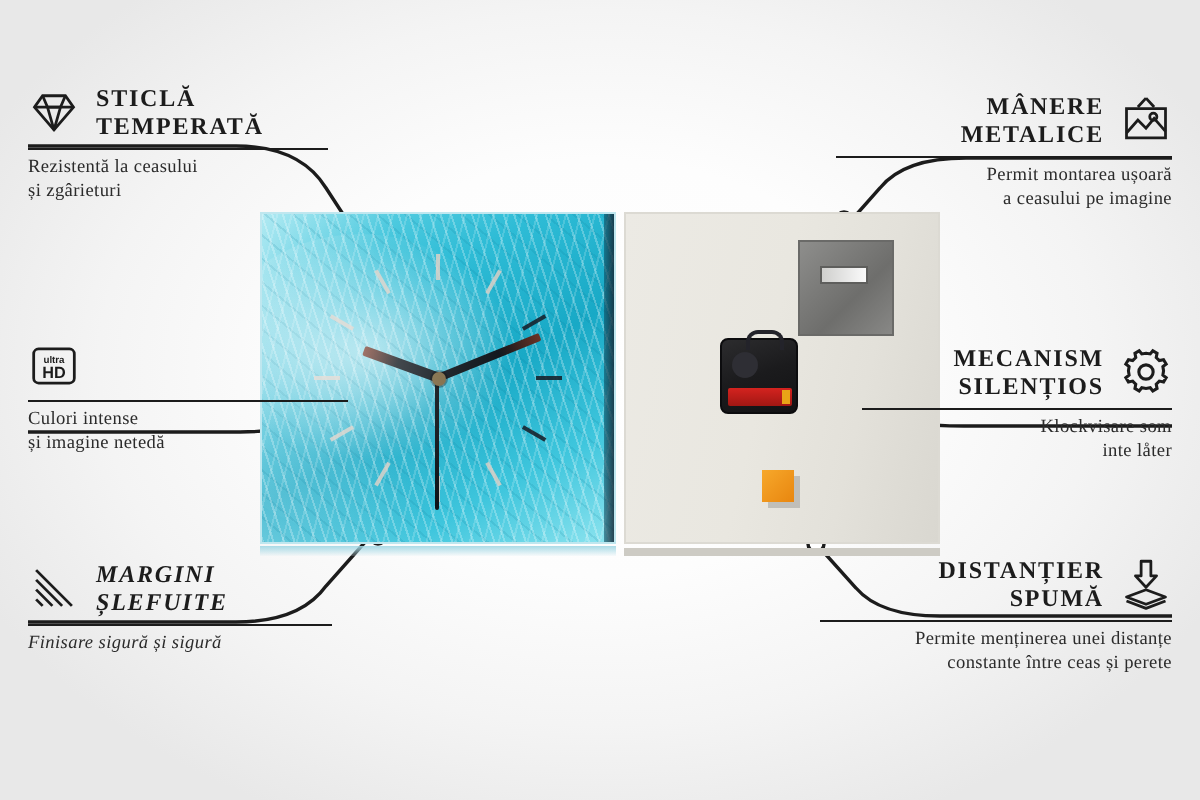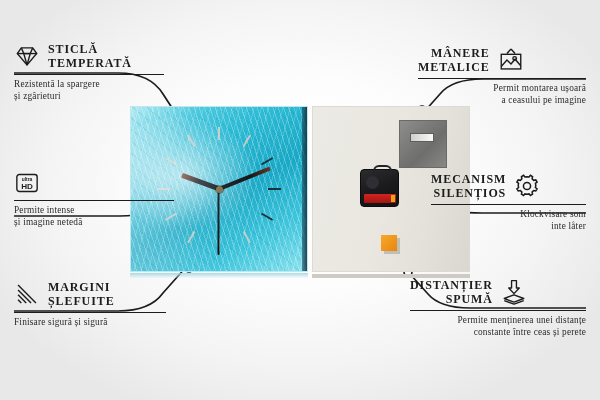--- a/index.html
+++ b/index.html
@@ -89,21 +89,21 @@
   .spacer{
     position:absolute;left:68px;top:128px;width:16px;height:16px;
     background:linear-gradient(135deg,#f7a82b,#e8860f);
     box-shadow:3px 3px 0 rgba(120,120,118,.35);
   }
   .backbottom{position:absolute;left:182px;bottom:-4px;width:158px;height:4px;background:#cdcbc4;}
 
   
   .callout{position:absolute;}
   .head{display:flex;align-items:center;gap:8px;}
-  .head.r{justify-content:flex-start;}
+  .head.r{justify-content:flex-end;}
   .titles{font-weight:bold;font-size:12px;line-height:1.18;letter-spacing:.9px;color:#1c1c1c;text-transform:uppercase;}
   .titles.r{text-align:right;}
   .rule{height:0;border-top:1.6px solid #1c1c1c;margin-top:4px;}
   .sub{font-size:9.3px;line-height:1.3;color:#2b2b2b;margin-top:3px;letter-spacing:.2px;}
   .sub.r{text-align:right;font-family:Liberation Serif, serif;}
   .ico{width:26px;height:26px;flex:0 0 26px;display:block;}
   .ico svg{display:block;width:26px;height:26px;}
 
   .lines{position:absolute;left:0;top:0;width:600px;height:400px;pointer-events:none;}
 </style>
@@ -206,43 +206,43 @@
         </g>
           </svg>
       </span>
       <span class="titles">
         <span>STICLĂ</span><br>
         <span>TEMPERATĂ</span>
       </span>
     </div>
     <div class="rule"></div>
     <div class="sub">
-      <span>Rezistentă la spargere</span><br>
+      <span>Rezistentă la ceasului</span><br>
       <span>și zgârieturi</span>
     </div>
   </div>
 
   <div class="callout" style="left:14px;top:170px;width:160px;">
     <div class="head">
       <span class="ico">
         <svg viewBox="0 0 32 32">
           <rect x="3.5" y="5.5" width="25" height="21" rx="3" fill="none" stroke="#1c1c1c" stroke-width="1.7"></rect>
           <text x="16" y="14" font-family="Liberation Sans, sans-serif" font-size="6" font-weight="bold" text-anchor="middle" fill="#1c1c1c">ultra</text>
           <text x="16" y="23.5" font-family="Liberation Sans, sans-serif" font-size="10" font-weight="bold" text-anchor="middle" fill="#1c1c1c">HD</text>
         </svg>
       </span>
     </div>
     <div class="rule"></div>
     <div class="sub">
-      <span>Permite intense</span><br>
+      <span>Culori intense</span><br>
       <span>și imagine netedă</span>
     </div>
   </div>
 
-  <div class="callout" style="left:14px;top:280px;width:152px;">
+  <div class="callout" style="left:14px;top:280px;width:152px;font-style:italic;">
     <div class="head">
       <span class="ico">
         <svg viewBox="0 0 32 32">
             <g stroke="#1c1c1c" stroke-width="1.7" fill="none">
           <path d="M5 5 L27 27"></path>
               <path d="M5 11 L21 27"></path>
               <path d="M5 17 L15 27"></path>
               <path d="M5 23 L9 27"></path>
         </g>
           </svg>

